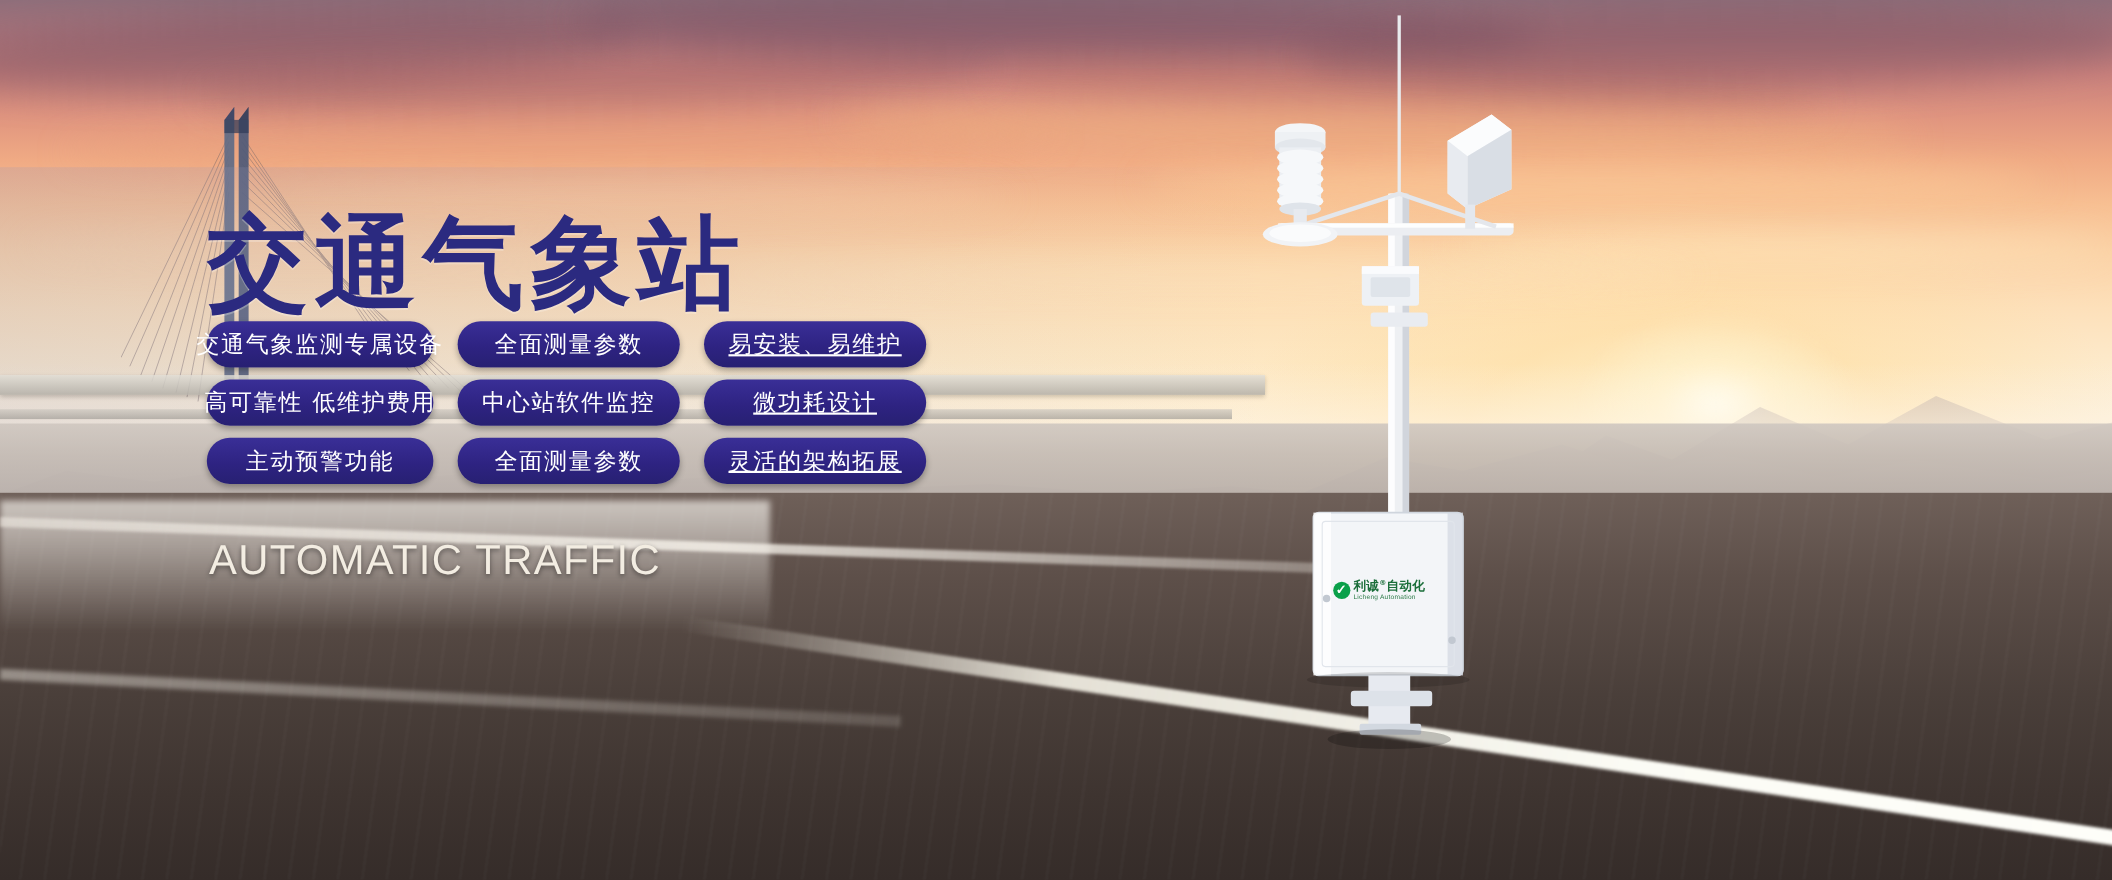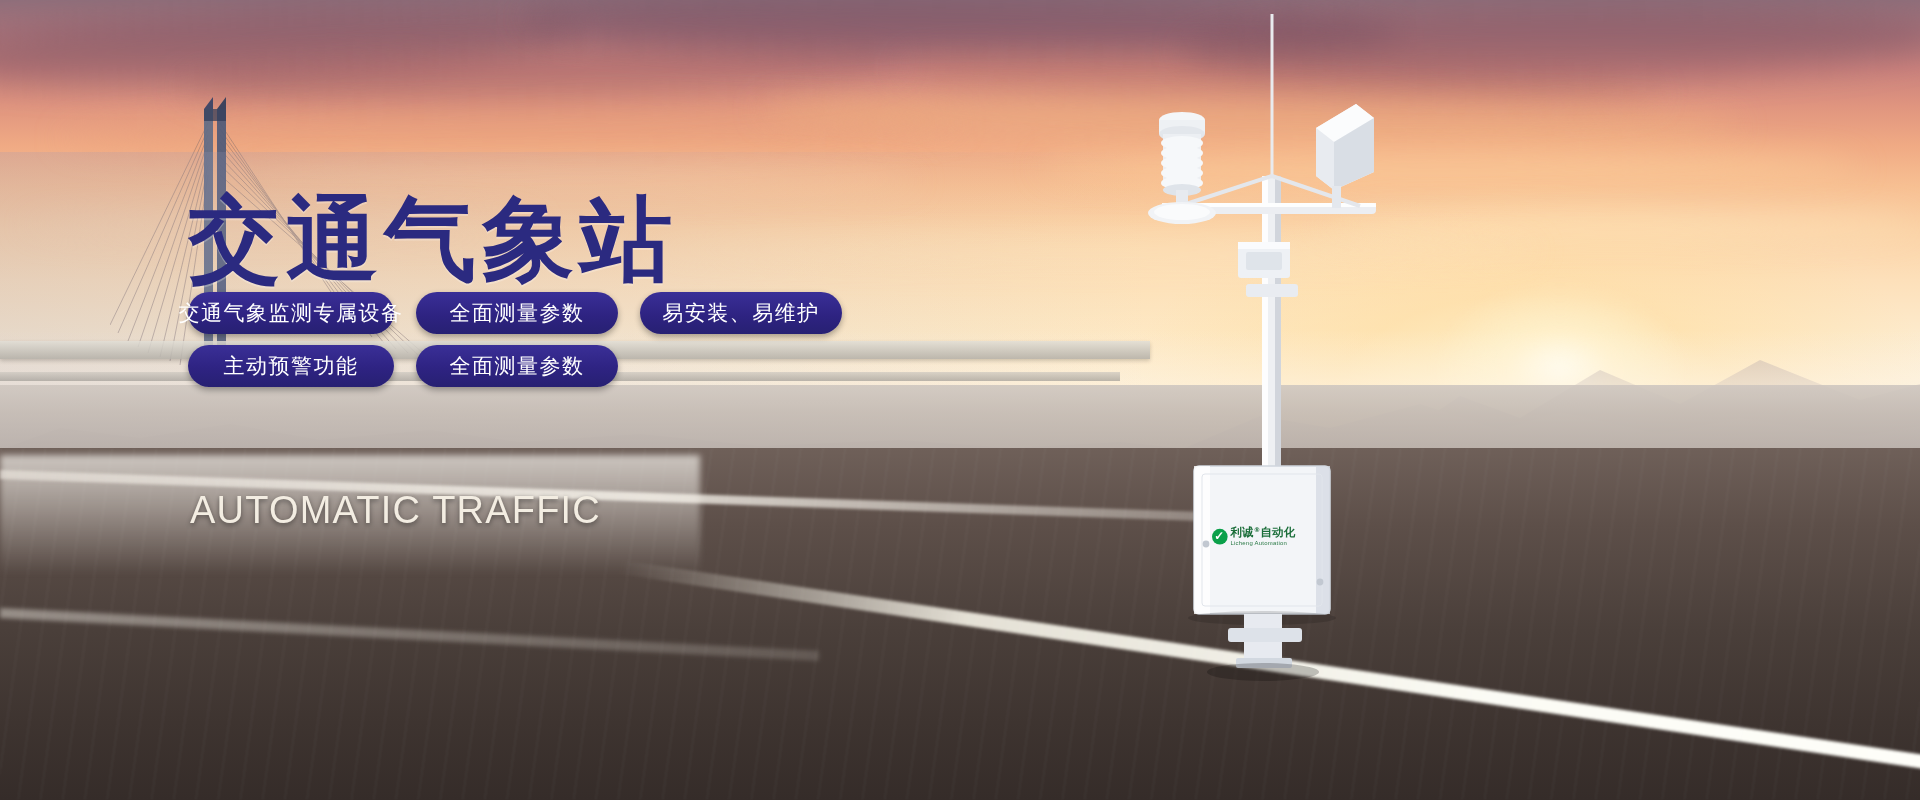--- a/index.html
+++ b/index.html
@@ -142,21 +142,21 @@
     color:#ffffff; border-radius:22px;
     font-size:21px; letter-spacing:1.5px;
     font-family:"DejaVu Sans","Liberation Sans",sans-serif;
     display:flex; align-items:center; justify-content:center;
     height:42px; padding:0 18px;
     box-shadow:0 3px 6px rgba(0,0,0,.32);
     white-space:nowrap;
   }
   .w1 { width:206px; }
   .w2 { width:202px; }
-  .w3 { width:202px; }
+  .w3 { width:202px;text-decoration:underline; }
 
   .subtitle {
     position:absolute; left:190px; top:484px;
     color:#f3ede2; font-size:38px; line-height:1.42;
     letter-spacing:1.2px; font-weight:normal;
     font-family:"Liberation Sans",sans-serif;
     text-shadow:0 2px 5px rgba(0,0,0,.45);
   }
   .subtitle div { white-space:nowrap; }
 
@@ -329,22 +329,28 @@
 
     <h1 class="headline">交通气象站</h1>
 
     <div class="badges">
       <div class="badge-row">
         <div class="badge w1">交通气象监测专属设备</div>
         <div class="badge w2">全面测量参数</div>
         <div class="badge w3">易安装、易维护</div>
       </div>
       <div class="badge-row">
+        <div class="badge w1">高可靠性 低维护费用</div>
+        <div class="badge w2">中心站软件监控</div>
+        <div class="badge w3">微功耗设计</div>
+      </div>
+      <div class="badge-row">
         <div class="badge w1">主动预警功能</div>
         <div class="badge w2">全面测量参数</div>
+        <div class="badge w3">灵活的架构拓展</div>
       </div>
     </div>
 
     <div class="subtitle">
       <div>AUTOMATIC TRAFFIC</div>
     </div>
 
   </div>
 </div>
 

